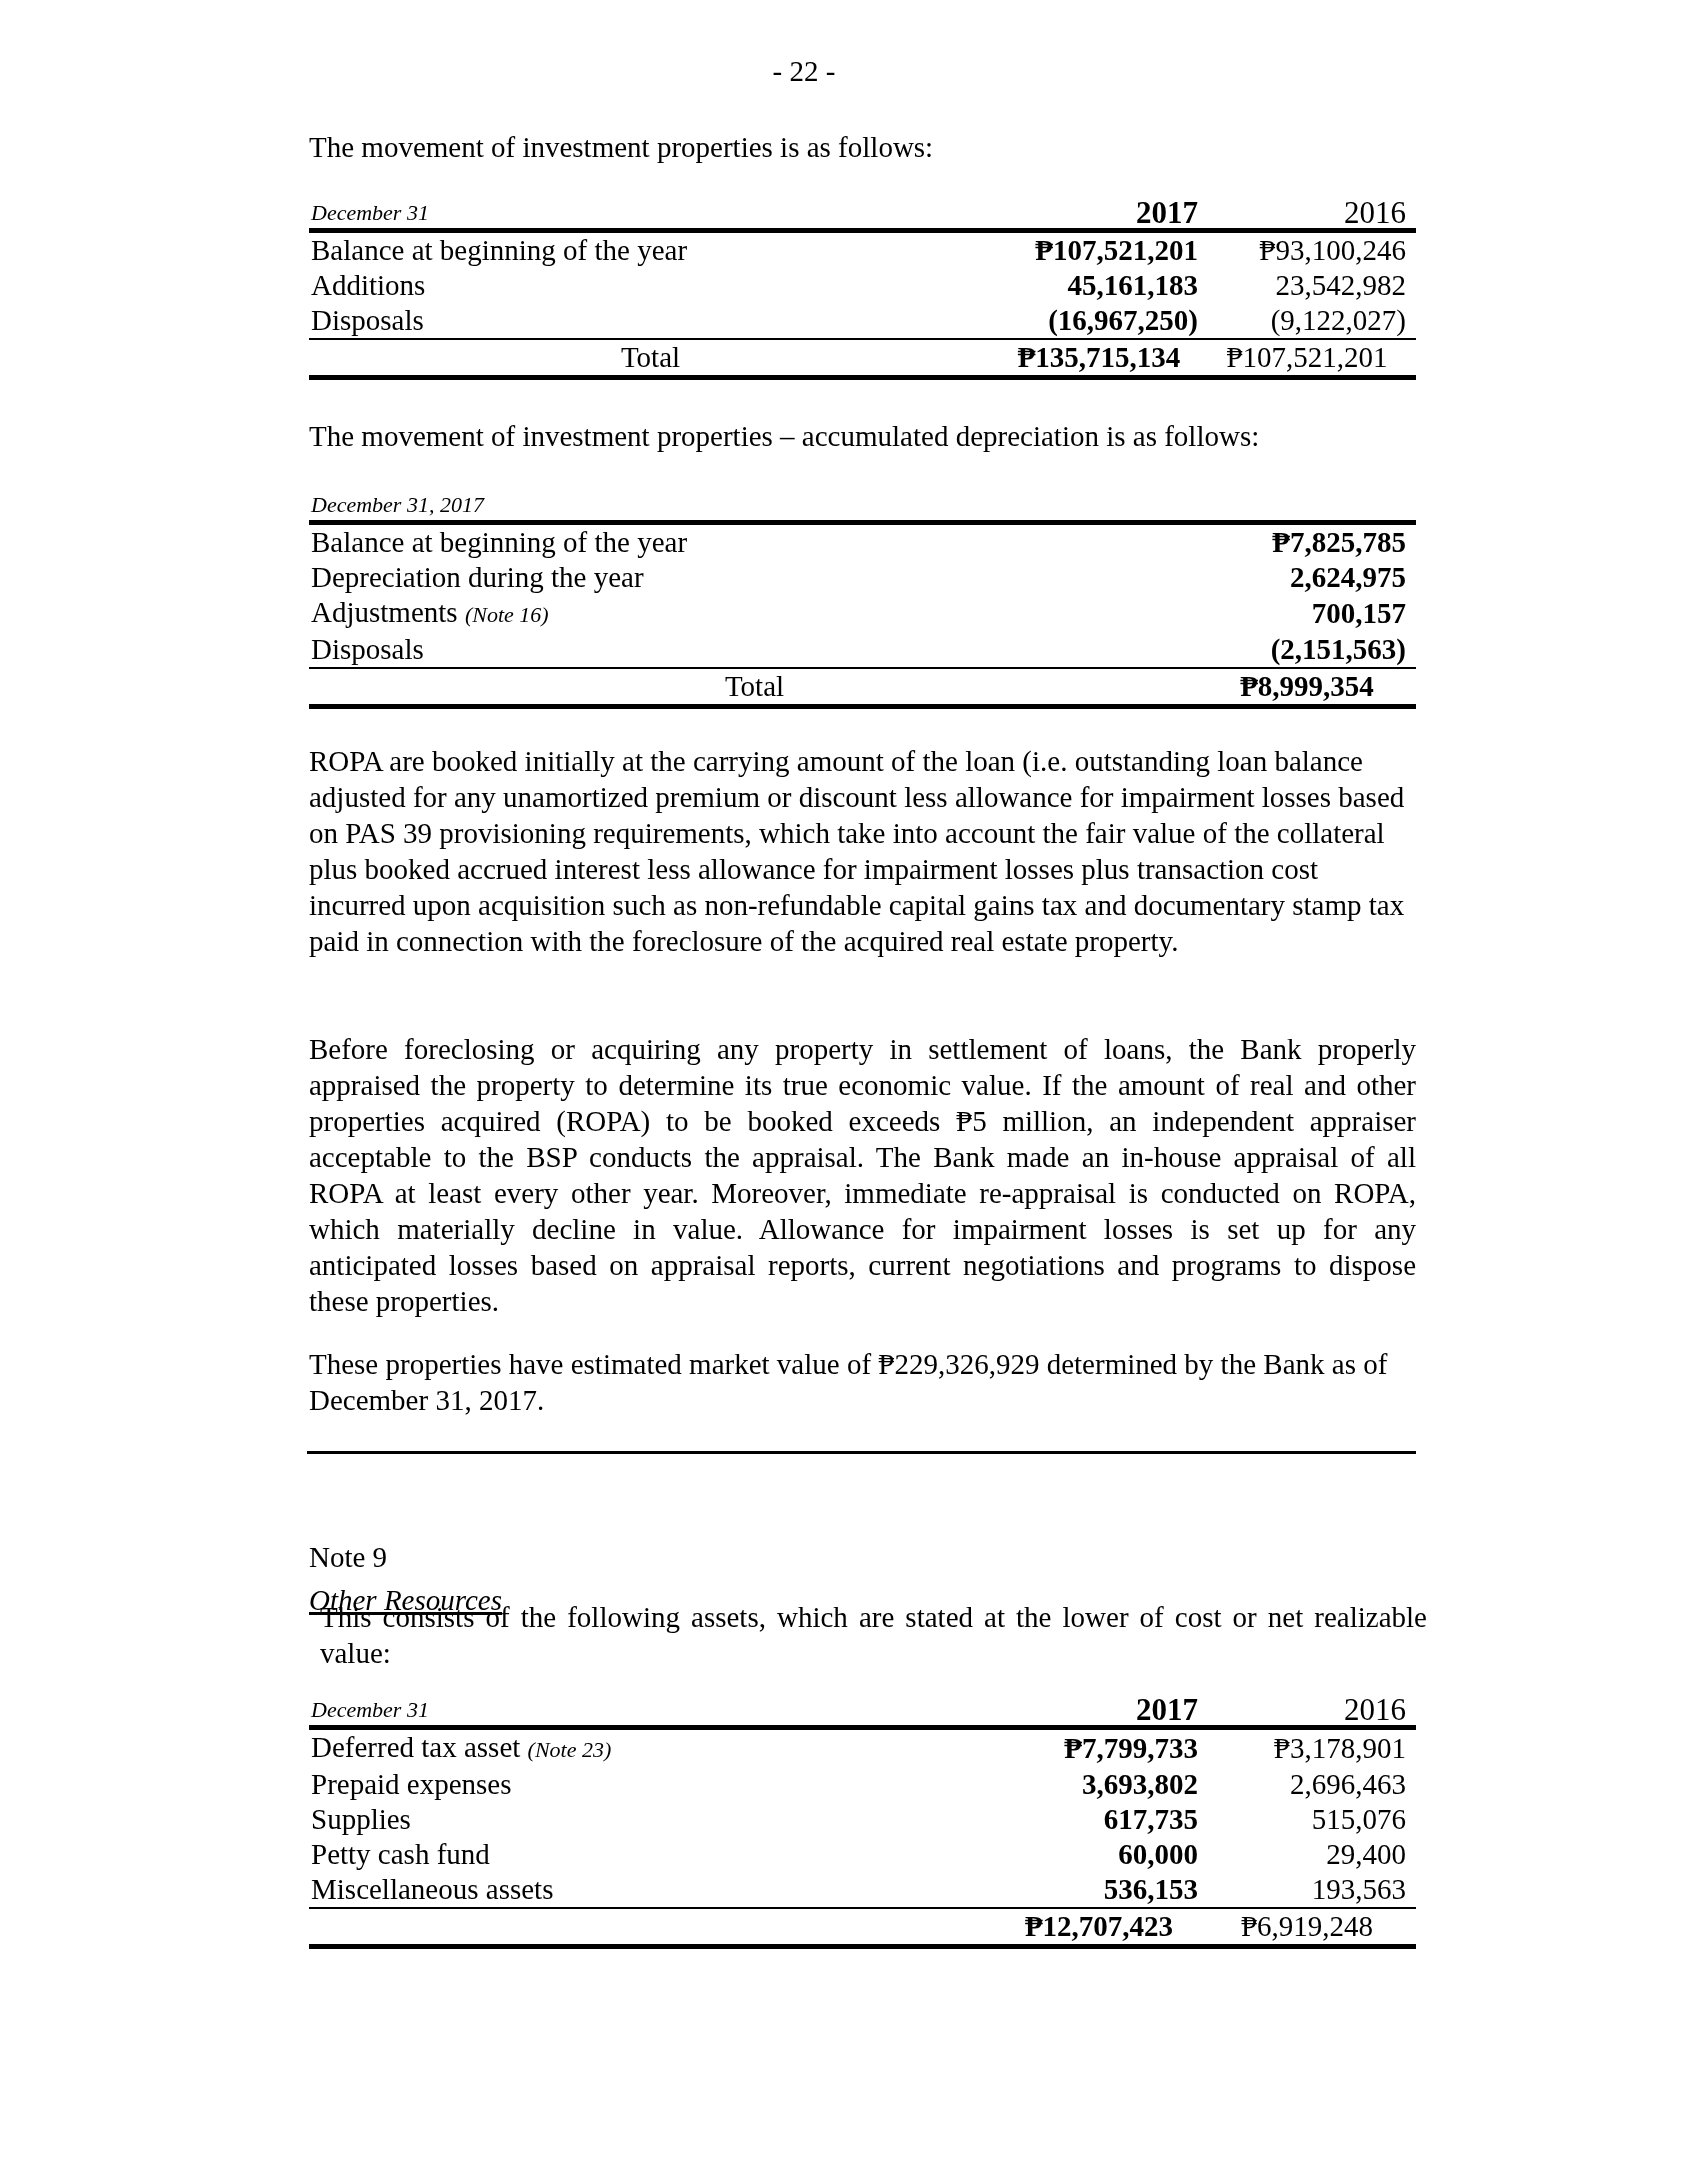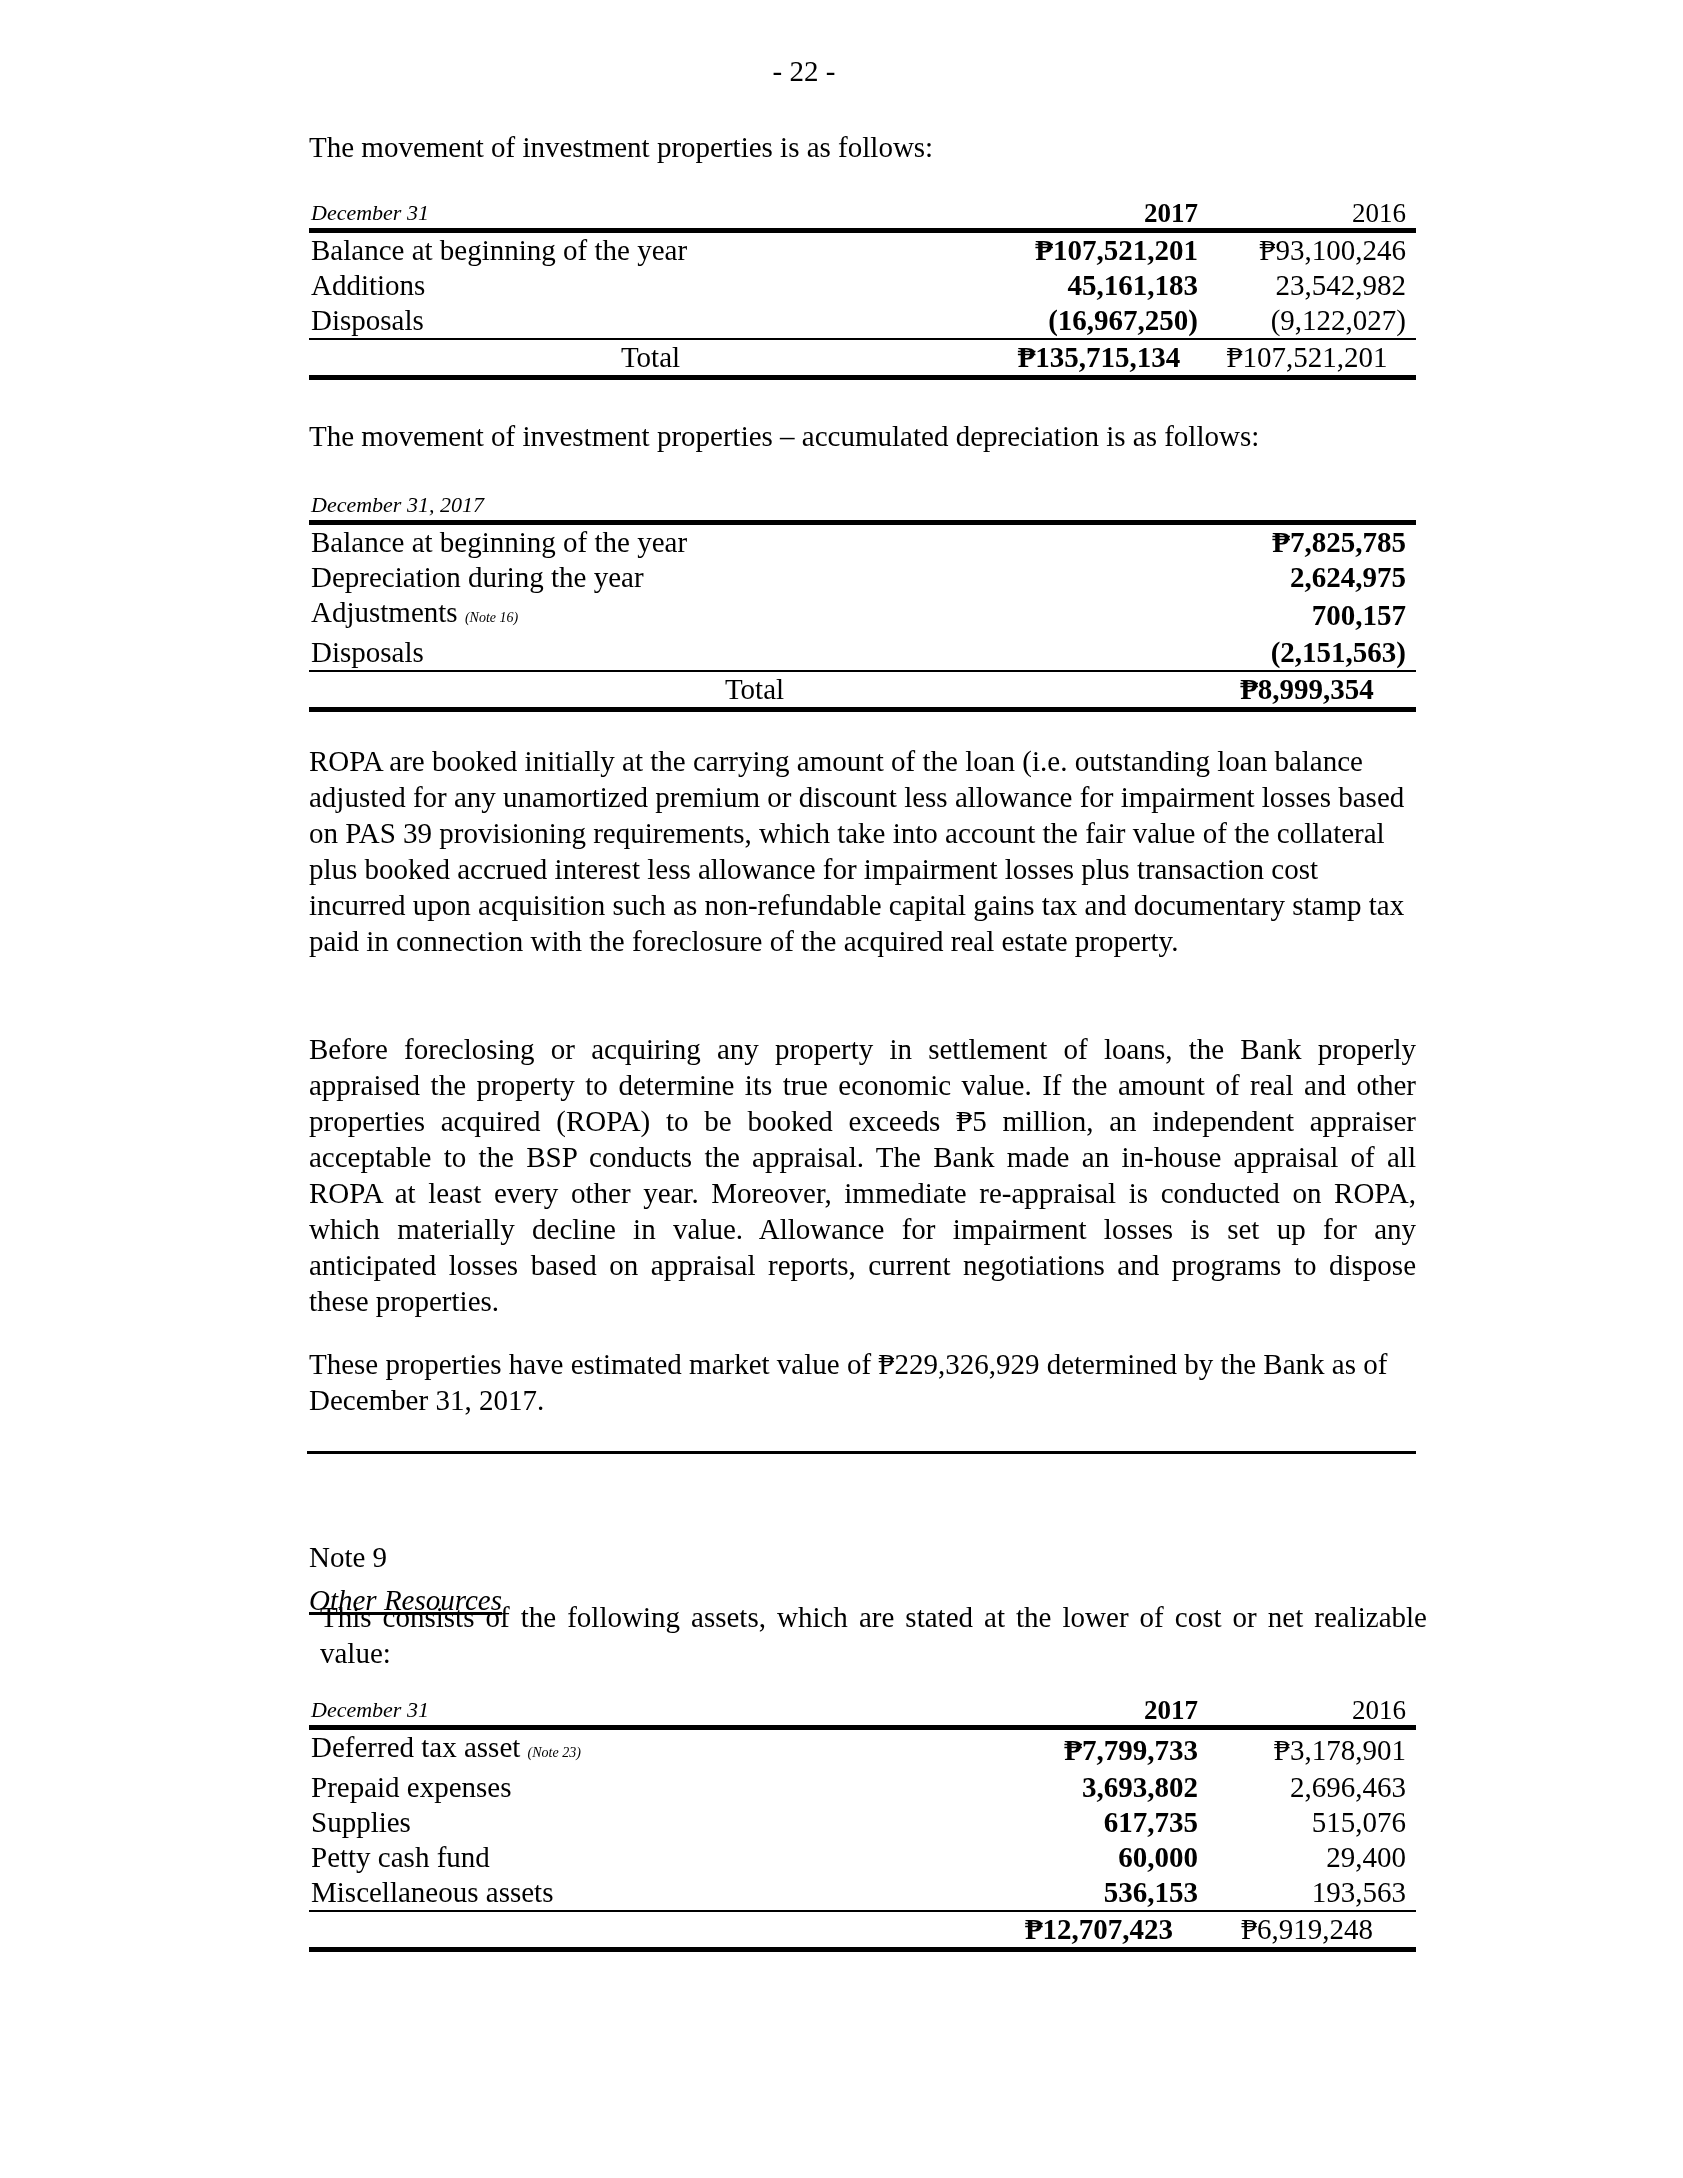--- a/index.html
+++ b/index.html
@@ -6,25 +6,25 @@
   body { width: 1683px; height: 2178px; position: relative; overflow: hidden;
          font-family: "Liberation Serif", "DejaVu Serif", serif; color: #000; }
   .page-number { position: absolute; top: 55px; left: 0; width: 1608px; text-align: center; font-size: 29px; }
   .para { position: absolute; left: 309px; width: 1107px; font-size: 29px; line-height: 36px; margin: 0; }
   .para.justify { text-align: justify; }
   .fin-table { position: absolute; left: 309px; width: 1107px; border-collapse: collapse; font-size: 29px; }
   .fin-table td { padding: 0 10px 0 0; line-height: 35px; height: 35px; white-space: nowrap; }
   .fin-table td.label { padding-left: 2px; text-align: left; }
   .fin-table td.num { text-align: right; }
   .fin-table td.bold { font-weight: bold; }
-  .fin-table tr.head td { font-size: 27px; border-bottom: 5px solid #000; line-height: 30px; height: 30px; }
+  .fin-table tr.head td { font-size: 31px; border-bottom: 5px solid #000; line-height: 30px; height: 30px; }
   .fin-table tr.head td.hdr-label { font-style: italic; font-size: 22px; }
   .fin-table tr.sub td { border-bottom: 2px solid #000; }
   .fin-table tr.total td { border-bottom: 5px solid #000; text-align: center; }
-  .note-ref { font-style: italic; font-size: 14px; }
+  .note-ref { font-style: italic; font-size: 22px; }
   .col-2017 { width: 198px; }
   .col-2016 { width: 198px; }
   .divider { position: absolute; left: 307px; width: 1109px; top: 1451px; border-top: 3px solid #000; }
   .note-title { position: absolute; left: 309px; font-size: 29px; margin-top: 46px; }
   .note-heading { text-decoration: underline; text-decoration-thickness: 3px; }
 </style>
 </head>
 <body>
 
 <div class="page-number">- 22 -</div>

